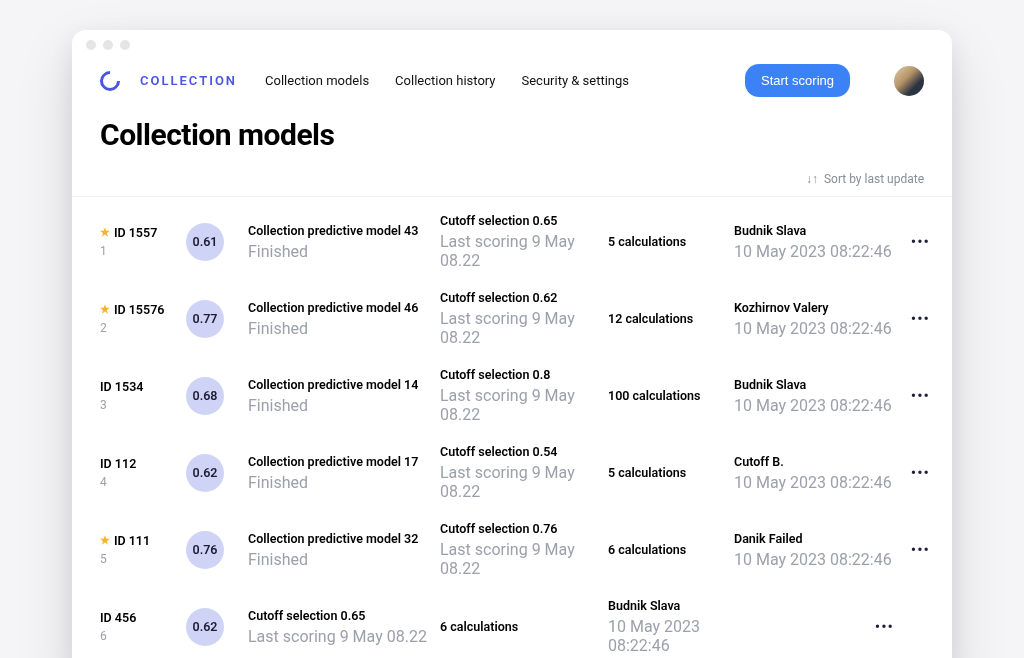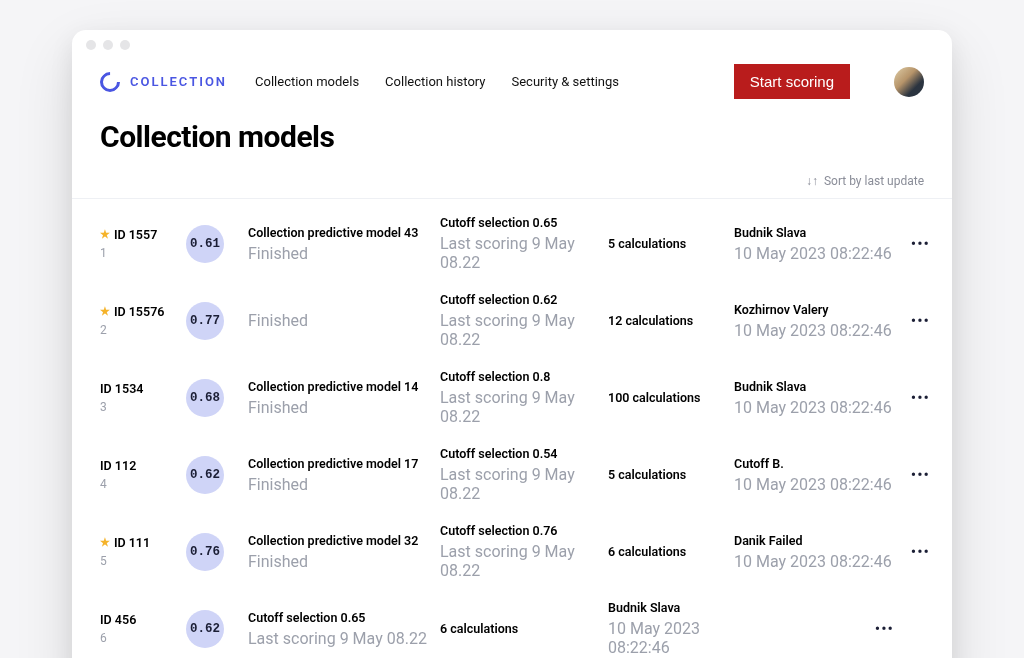--- a/index.html
+++ b/index.html
@@ -26,38 +26,38 @@
     width: 10px; height: 10px; border-radius: 50%;
     background: #e5e5e7;
   }
   .topnav {
     display: flex;
     align-items: center;
     padding: 8px 28px 14px;
     gap: 28px;
   }
   .logo {
-    display: flex; align-items: center; gap: 10px;
+    display: flex; align-items: center; gap: 20px;
     font-weight: 600; letter-spacing: 2px; font-size: 13px;
     color: #4a56e2;
   }
   .logo-mark {
     width: 20px; height: 20px; border: 3px solid #4a56e2; border-radius: 50%;
     border-right-color: transparent; transform: rotate(-45deg);
     position: relative;
   }
   .nav-links { display: flex; gap: 26px; }
   .nav-link { font-size: 13px; color: #111; cursor: pointer; }
   .nav-spacer { flex: 1; }
   .primary-btn {
-    background: #b91c1c;
+    background: #3b82f6;
     color: #fff;
-    font-size: 15px;
+    font-size: 13px;
     padding: 9px 16px;
-    border-radius: 0;
+    border-radius: 14px;
     border: none;
     cursor: pointer;
   }
   .avatar {
     width: 30px; height: 30px; border-radius: 50%;
     background: linear-gradient(135deg,#e0cfa8 0%,#b6946a 40%,#2b3440 70%);
     margin-left: 16px;
   }
   .page-title {
     font-size: 30px;
@@ -82,21 +82,21 @@
   }
   .col-id { display: flex; flex-direction: column; gap: 4px; }
   .id-line { display: flex; align-items: center; gap: 4px; font-size: 12.5px; font-weight: 600; color: #000; }
   .star { color: #f5b32a; font-size: 11px; }
   .idx { font-size: 12px; color: #9ca0ab; }
   .score {
     width: 38px; height: 38px; border-radius: 50%;
     background: #cfd4f7;
     color: #1b1e35;
     font-size: 12.5px; font-weight: 600;
-    display: flex; align-items: center; justify-content: center; font-family: Liberation Mono, monospace;
+    display: flex; align-items: center; justify-content: center;
   }
   .two-line { display: flex; flex-direction: column; gap: 4px; }
   .line1 { font-size: 12.5px; font-weight: 600; color: #000; }
   .line2 { font-size: 16px; color: #9ca0ab; }
   .more { color: #1b1e35; font-size: 16px; letter-spacing: 1px; cursor: pointer; text-align: right; }
 </style>
 </head>
 <body>
 
 <div class="window">
@@ -159,20 +159,21 @@
       <div class="row">
     <div class="col-id">
       <span class="id-line">
         <span class="star">★</span>
         <span>ID 15576</span>
       </span>
       <span class="idx">2</span>
     </div>
     <div class="score">0.77</div>
     <div class="two-line">
+      <span class="line1">Collection predictive model 46</span>
       <span class="line2">Finished</span>
     </div>
     <div class="two-line">
       <span class="line1">Cutoff selection 0.62</span>
       <span class="line2">Last scoring 9 May 08.22</span>
     </div>
     <div class="two-line">
       <span class="line1">12 calculations</span>
     </div>
     <div class="two-line">

